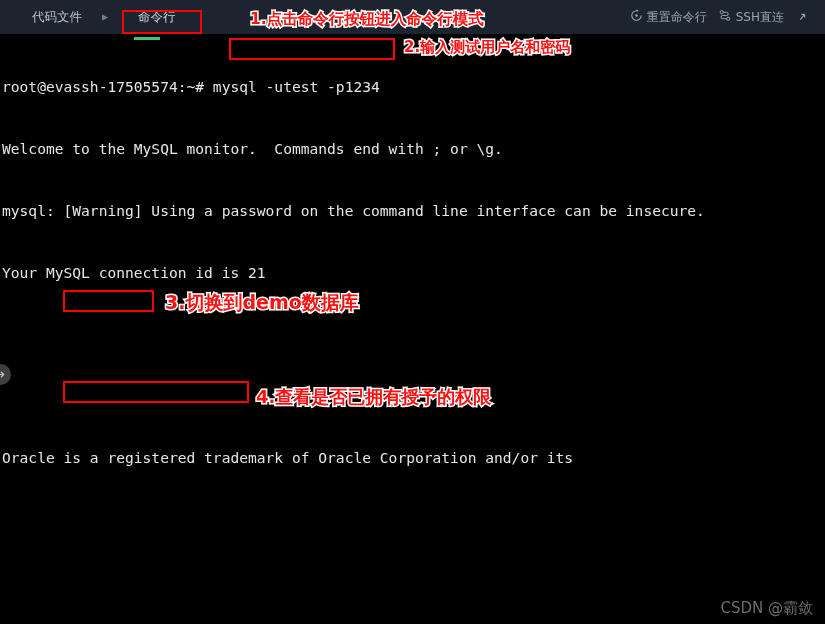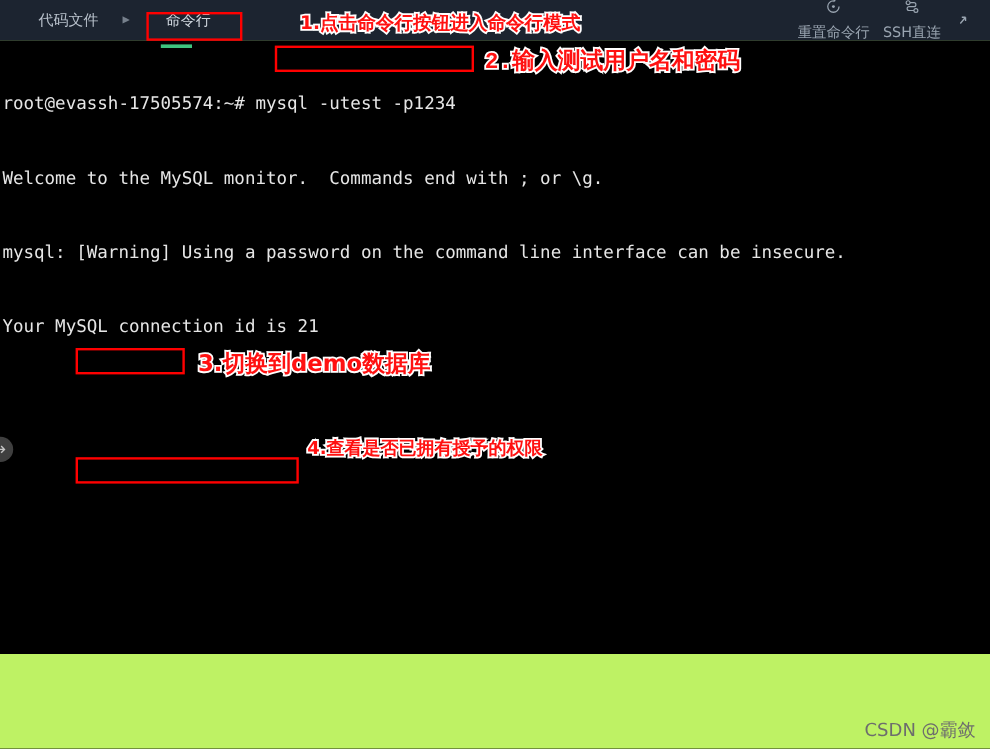--- a/index.html
+++ b/index.html
@@ -63,21 +63,20 @@
     padding-right: 6px;
   }
   .tb-item {
     display: flex;
     align-items: center;
     gap: 4px;
     font-family: "DejaVu Sans", "Liberation Sans", sans-serif;
     font-size: 12px;
     color: #9aa5b1;
     white-space: nowrap;
-    flex-direction: column;
   }
   .tb-ico { display: block; }
 
   
   .redbox {
     position: absolute;
     border: 2px solid #ff0000;
     box-sizing: border-box;
     pointer-events: none;
   }
@@ -92,21 +91,21 @@
     -webkit-text-stroke: 3px #ffffff;
     paint-order: stroke fill;
     letter-spacing: 0px;
   }
 
   
   .terminal {
     position: absolute;
     left: 0; top: 34px;
     width: 825px;
-    height: 511px;
+    height: 590px;
     background: #000000;
     color: #e6e6e6;
     font-family: "DejaVu Sans Mono", "Liberation Mono", monospace;
     font-size: 14.6px;
     line-height: 20.6px;
     padding: 2px 0 0 2px;
     box-sizing: border-box;
     white-space: pre;
     overflow: hidden;
   }
@@ -192,20 +191,21 @@
     </div>
   </div>
 
   <div class="terminal">
     <div class="tline">root@evassh-17505574:~# mysql -utest -p1234</div>
     <div class="tline">Welcome to the MySQL monitor.  Commands end with ; or \g.</div>
     <div class="tline">mysql: [Warning] Using a password on the command line interface can be insecure.</div>
     <div class="tline">Your MySQL connection id is 21</div>
     <div class="tline"></div>
     <div class="tline"></div>
+    <div class="tline">Oracle is a registered trademark of Oracle Corporation and/or its</div>
     
     
     
     
     
     
     
     
     
     
@@ -230,19 +230,19 @@
       <path d="M2 6 H9 M6.5 3 L9.5 6 L6.5 9" fill="none" stroke="#e8e8e8" stroke-width="1.3"></path>
     </svg>
   </div>
 
   <div class="redbox" style="left:122px; top:10px; width:80px; height:24px;"></div>
   <div class="redbox" style="left:229px; top:38px; width:166px; height:22px;"></div>
   <div class="redbox" style="left:63px; top:290px; width:91px; height:22px;"></div>
   <div class="redbox" style="left:63px; top:381px; width:186px; height:22px;"></div>
 
   <div class="anno" style="left:207px; top:9px; font-size:15.5px;margin-left:43px;">1.点击命令行按钮进入命令行模式</div>
-  <div class="anno" style="left:404px; top:38px; font-size:19px;font-family:Liberation Mono, monospace;">2.输入测试用户名和密码</div>
+  <div class="anno" style="left:404px; top:38px; font-size:15px;">2.输入测试用户名和密码</div>
   <div class="anno" style="left:165px; top:290px; font-size:19px;">3.切换到demo数据库</div>
-  <div class="anno" style="left:256px; top:364px; font-size:15px;">4.查看是否已拥有授予的权限</div>
+  <div class="anno" style="left:256px; top:385px; font-size:18px;">4.查看是否已拥有授予的权限</div>
 
   <div class="watermark">CSDN @霸敛</div>
 
 </div>
 
 </body></html>

